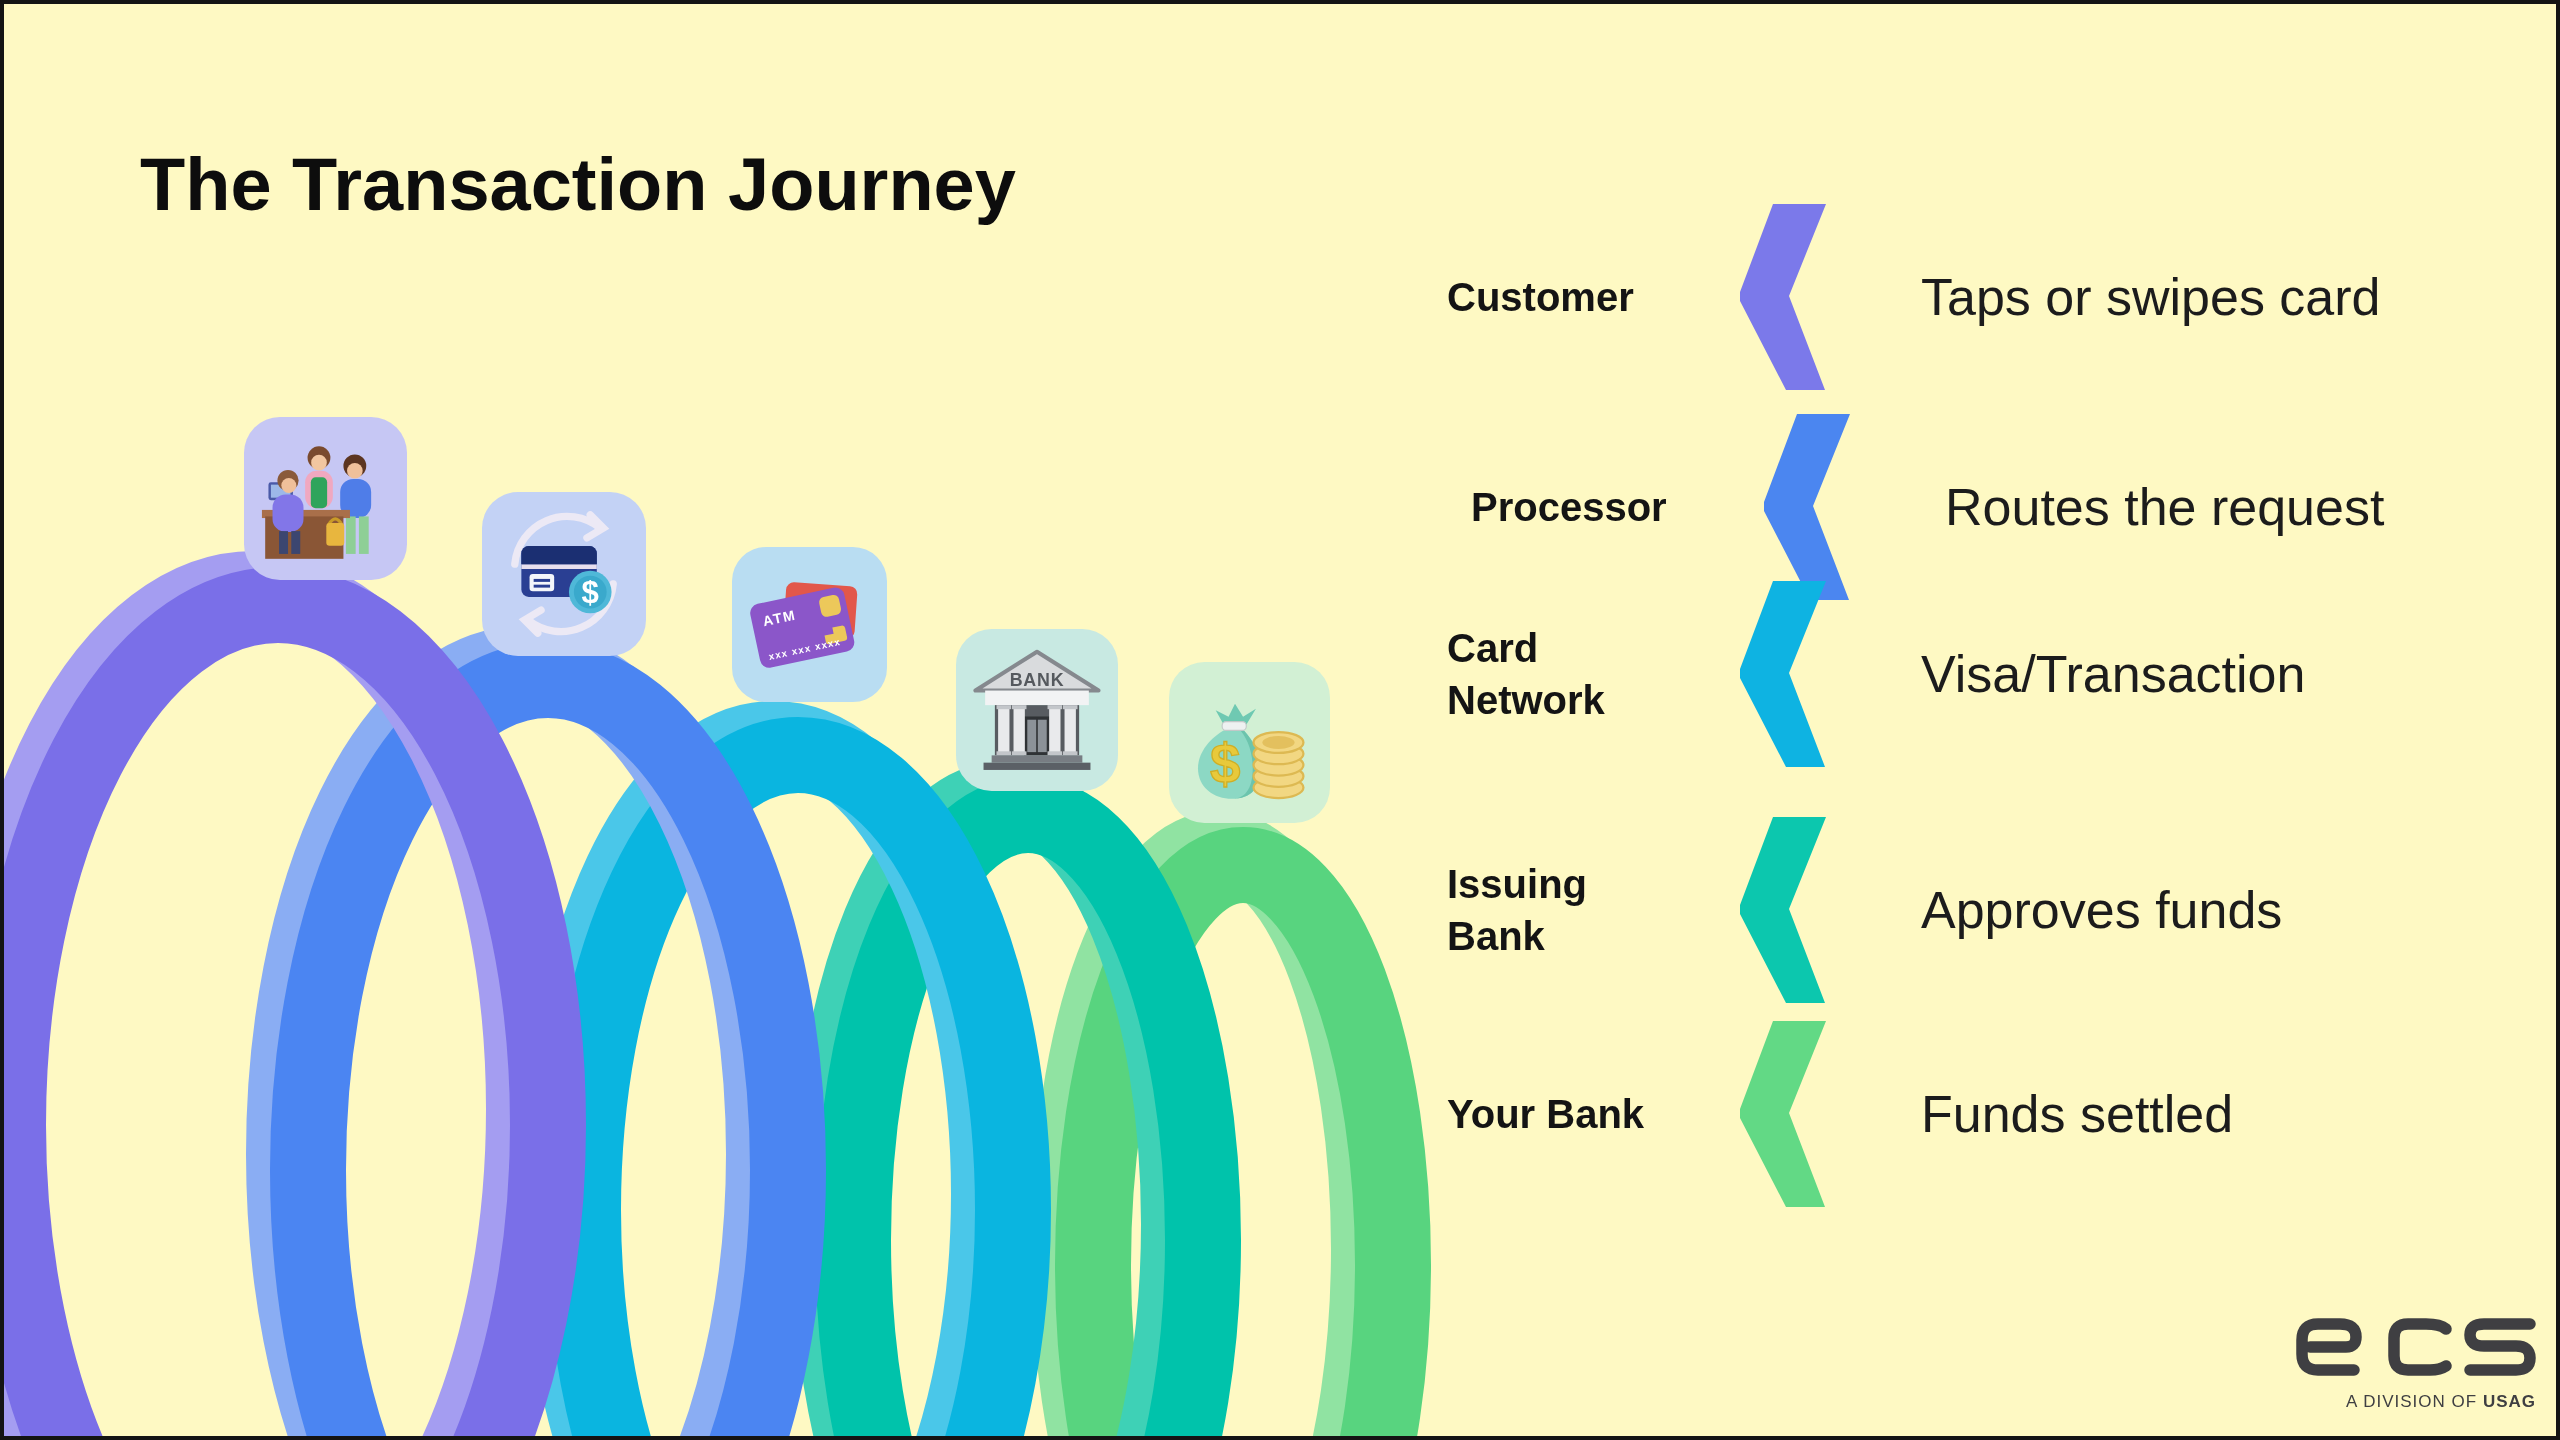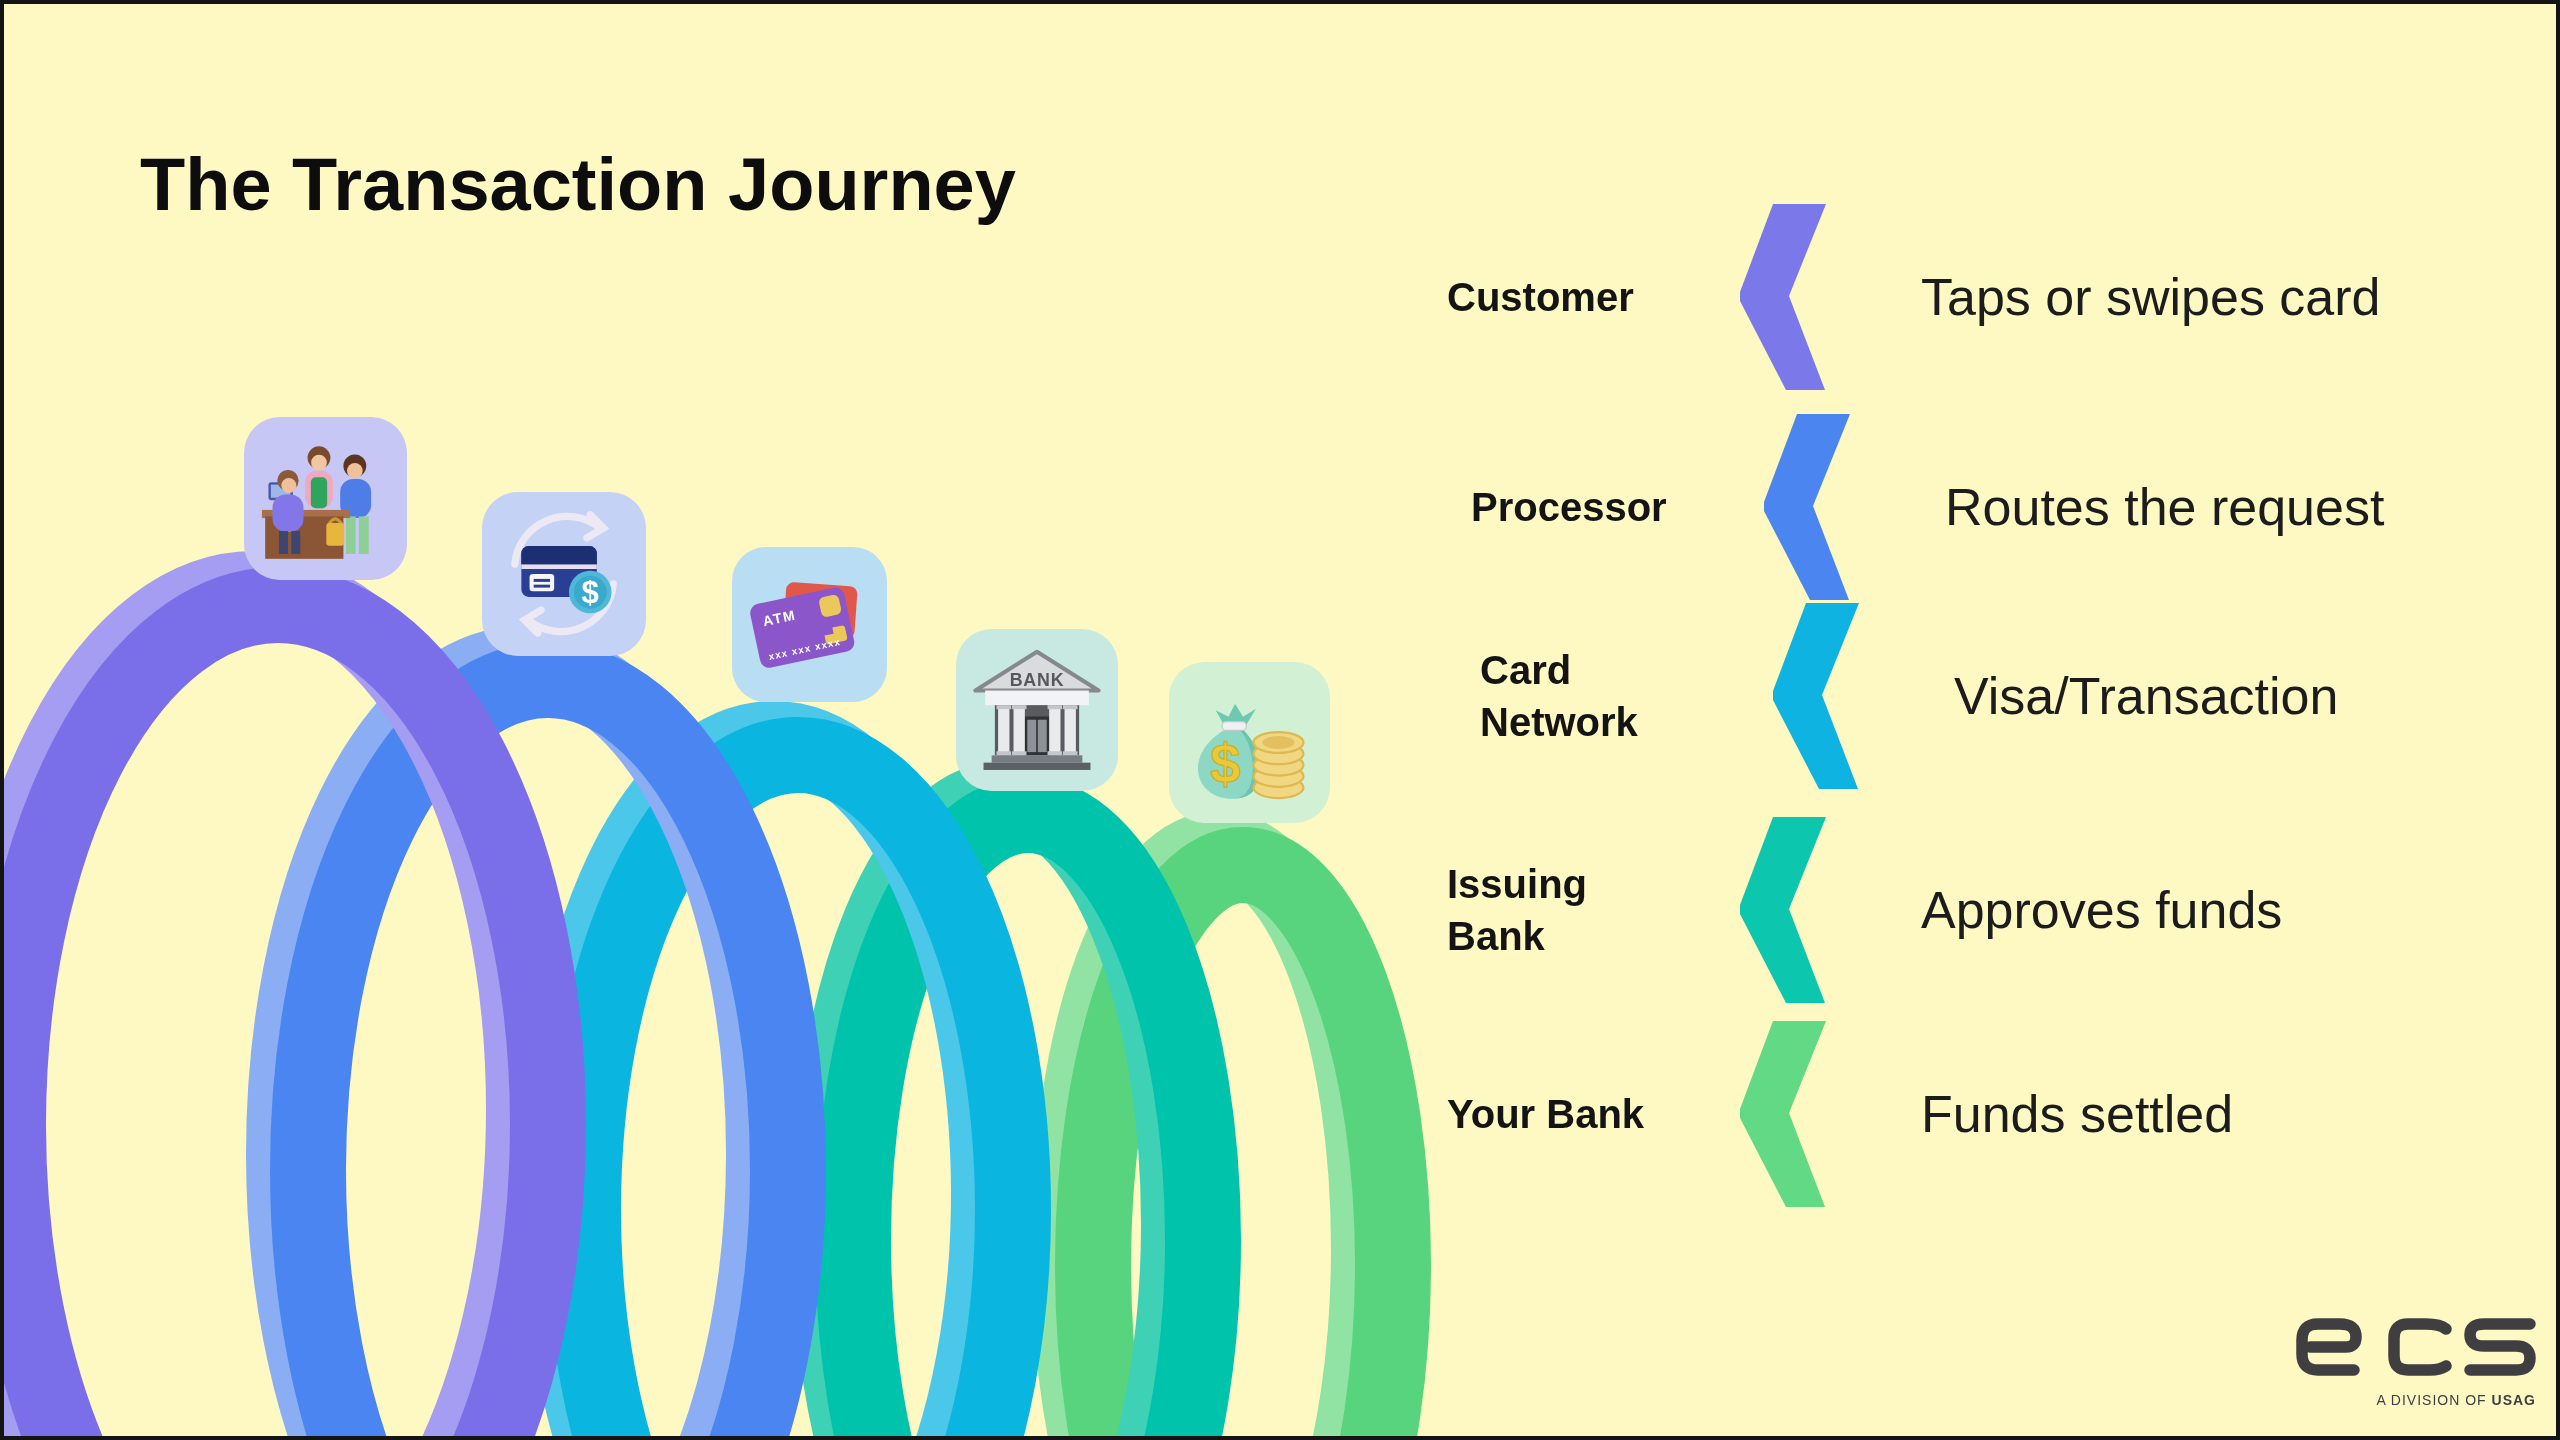--- a/index.html
+++ b/index.html
@@ -31,21 +31,21 @@
     position: absolute;
     left: 1443px;
     width: 1000px;
     height: 186px;
     display: flex;
     align-items: center;
     gap: 36px;
   }
   .step-row.r1 { top: 200px; }
   .step-row.r2 { top: 410px; margin-left: 24px; }
-  .step-row.r3 { top: 599px; margin-left: 33px; }
+  .step-row.r3 { top: 577px; }
   .step-row.r4 { top: 813px; }
   .step-row.r5 { top: 1017px; }
 
   .step-label {
     width: 257px;
     flex: none;
     font-size: 40px;
     font-weight: 700;
     color: #141414;
     line-height: 1.3;
@@ -63,21 +63,21 @@
   .logo-block {
     position: absolute;
     left: 2240px;
     top: 1312px;
     width: 294px;
     text-align: right;
   }
   .logo-tagline {
     margin-top: 10px;
     margin-right: 2px;
-    font-size: 14px;
+    font-size: 17px;
     letter-spacing: 1px;
     color: #3f3f42;
     white-space: nowrap;
   }
   .logo-tagline .bold { font-weight: 700; }
 </style>
 </head>
 <body>
 
 <div class="canvas">

